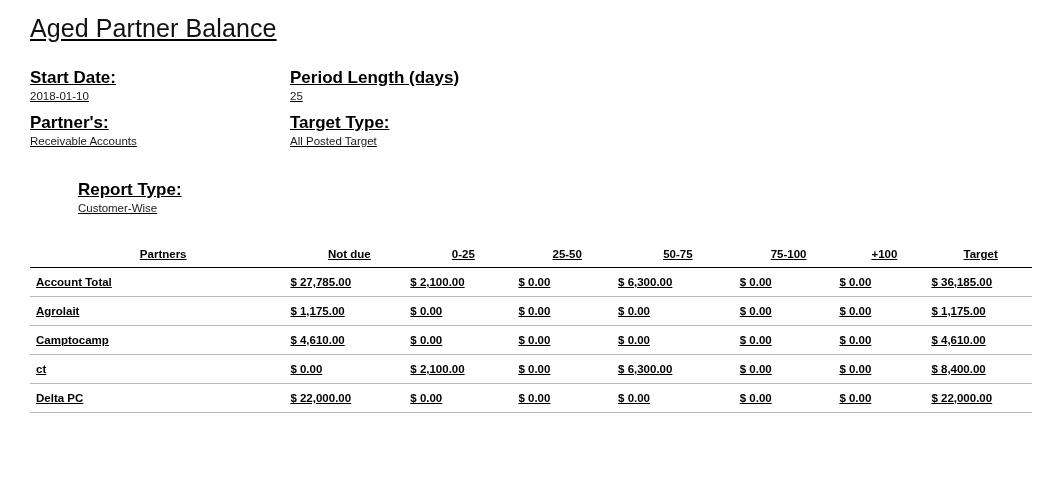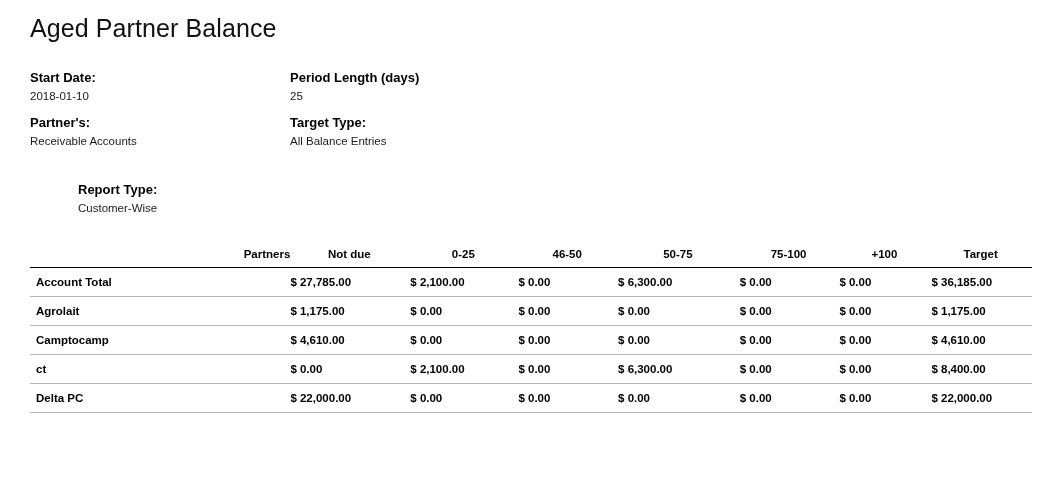--- a/index.html
+++ b/index.html
@@ -12,20 +12,21 @@
     height: 485px;
     font-family: "Liberation Sans", sans-serif;
     color: #000000;
     position: relative;
     overflow: hidden;
   }
   .page {
     padding: 0 30px;
     box-sizing: border-box;
     width: 1062px;
+    text-decoration: underline;
   }
   .report-title {
     font-size: 25px;
     font-weight: 400;
     color: #111111;
     margin: 0;
     padding-top: 14px;
     letter-spacing: 0.1px;
   }
   .meta {
@@ -33,21 +34,21 @@
   }
   .meta-row {
     display: flex;
     margin-bottom: 0;
   }
   .meta-col {
     width: 260px;
     box-sizing: border-box;
   }
   .meta-label {
-    font-size: 13px;
+    font-size: 17px;
     font-weight: bold;
     line-height: 18px;
     color: #000;
   }
   .meta-value {
     font-size: 11.5px;
     font-weight: normal;
     line-height: 19px;
     color: #1a1a1a;
   }
@@ -65,21 +66,21 @@
     font-size: 11.5px;
   }
   table.aged th {
     font-weight: bold;
     font-size: 11.5px;
     padding: 0 0 7px 0;
     border-bottom: 1px solid #000000;
     vertical-align: bottom;
   }
   table.aged th.partners-h {
-    text-align: right;
+    text-align: center;
     padding-left: 6px;
   }
   table.aged th.num-h {
     padding-right: 2px;
   }
   table.aged td {
     font-weight: bold;
     font-size: 11.5px;
     padding: 8px 0 8px 0;
     border-bottom: 1px solid #b8b8b8;
@@ -122,40 +123,40 @@
 
     <div class="meta-gap"></div>
 
     <div class="meta-row">
       <div class="meta-col">
         <div class="meta-label">Partner's:</div>
         <div class="meta-value">Receivable Accounts</div>
       </div>
       <div class="meta-col">
         <div class="meta-label">Target Type:</div>
-        <div class="meta-value">All Balance Entries</div>
+        <div class="meta-value">All Posted Target</div>
       </div>
     </div>
 
     <div class="meta-row meta-block2">
       <div class="meta-col">
         <div class="meta-label">Report Type:</div>
         <div class="meta-value">Customer-Wise</div>
       </div>
     </div>
 
   </div>
 
   <table class="aged">
     <thead>
       <tr>
         <th class="partners-h" style="width:260px">Partners</th>
         <th class="num-h" style="width:120px">Not due</th>
         <th class="num-h" style="width:108px">0-25</th>
-        <th class="num-h" style="width:100px">46-50</th>
+        <th class="num-h" style="width:100px">25-50</th>
         <th class="num-h" style="width:122px">50-75</th>
         <th class="num-h" style="width:100px">75-100</th>
         <th class="num-h" style="width:92px">+100</th>
         <th class="num-h" style="width:100px">Target</th>
       </tr>
     </thead>
     <tbody>
       <tr class="total-row">
         <td class="partner-c">Account Total</td>
         <td class="num-c">$ 27,785.00</td>

